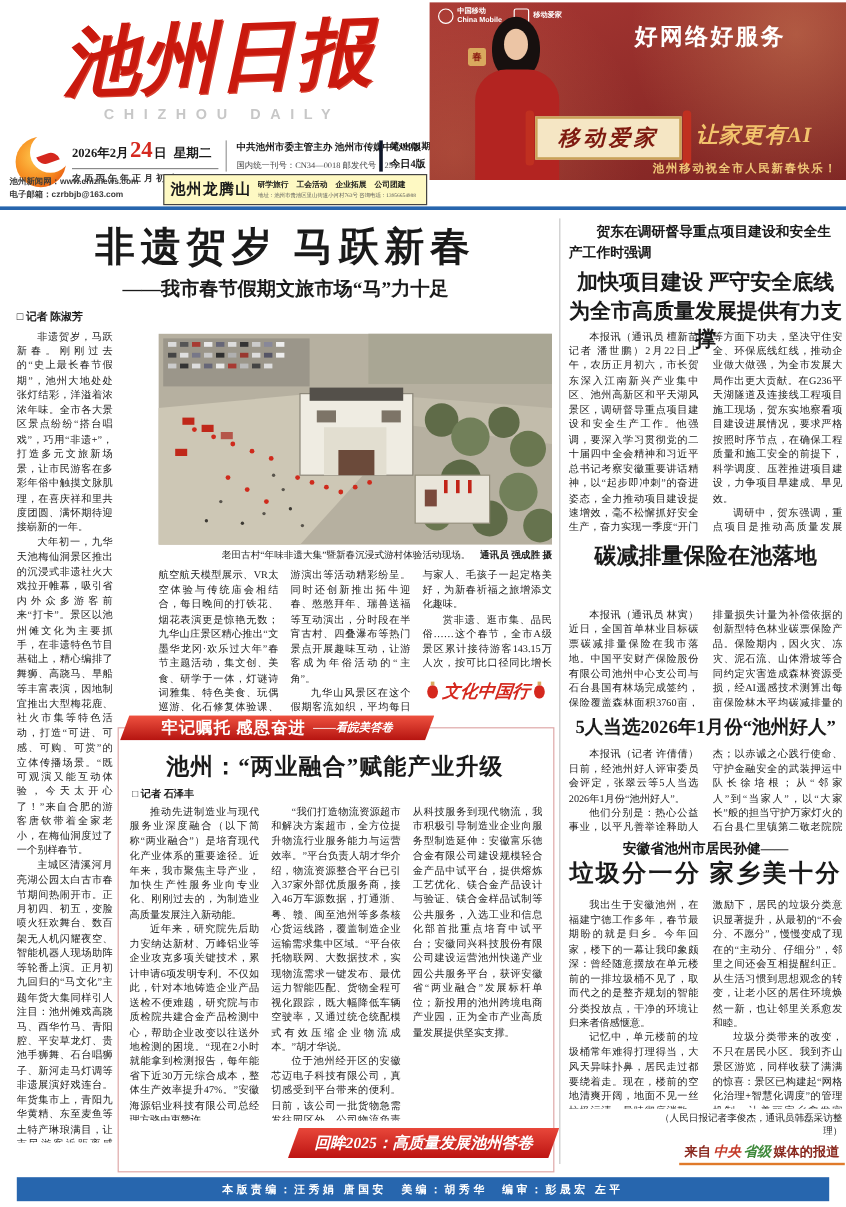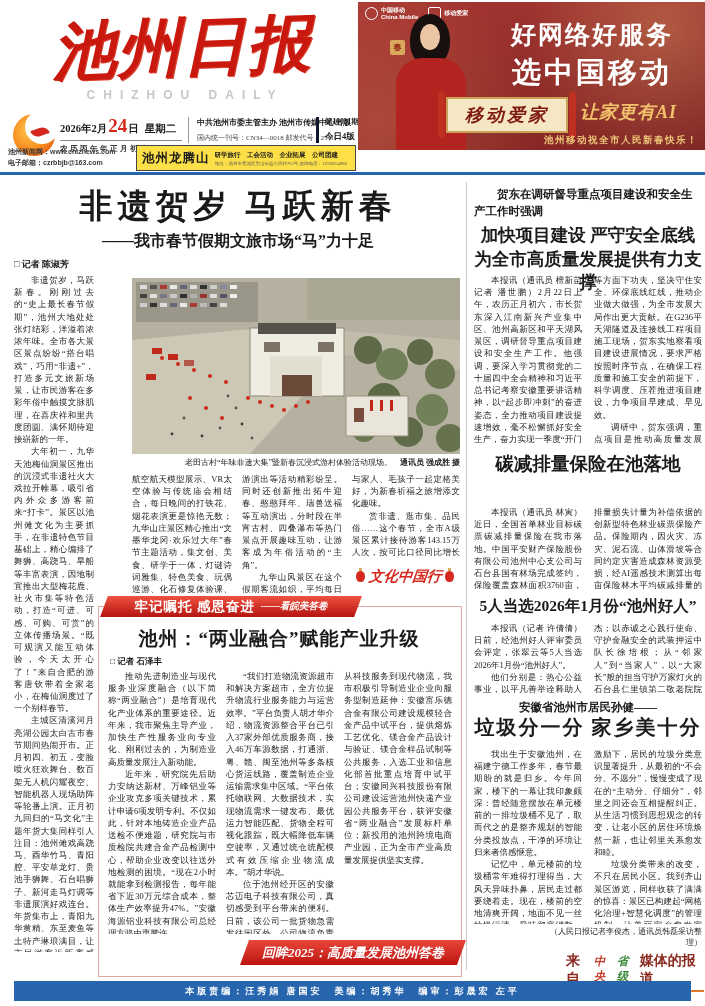--- a/index.html
+++ b/index.html
@@ -25,37 +25,37 @@
   .lunar{font-size:7.5px;letter-spacing:2.5px;border-top:1px solid #8a8a8a;margin-top:3px;padding-top:3px;font-weight:bold;color:#333;white-space:nowrap;}
   .pub-block{left:188px;top:117px;width:122px;border-left:1px solid #999;padding-left:8px;}
   .pub1{font-size:8px;font-weight:bold;white-space:nowrap;}
   .pub2{font-size:7px;color:#444;margin-top:5px;white-space:nowrap;}
   .issue-block{left:316px;top:117px;width:40px;border-left:3px solid #0f172a;padding-left:6px;}
   .issue1{font-size:7.5px;font-weight:bold;white-space:nowrap;}
   .issue2{font-size:8.5px;font-weight:bold;margin-top:4px;}
   .web-lines{left:8px;top:147px;width:126px;font-family:"Liberation Sans",sans-serif;
     font-size:7px;color:#3a3a3a;font-weight:bold;line-height:1.5;}
   .promo-box{left:136px;top:145px;width:218px;height:24px;border:1px solid #444;
-    display:flex;align-items:center;background:#fde047;}
+    display:flex;align-items:center;background:#fef9c3;}
   .promo-name{font-size:12.5px;font-weight:900;letter-spacing:1px;padding:0 5px;white-space:nowrap;}
   .promo-right{flex:1;overflow:hidden;}
   .promo-services{font-size:6.5px;font-weight:bold;white-space:nowrap;}
   .promo-address{font-size:5px;color:#555;white-space:nowrap;transform:scale(.9);transform-origin:left;}
   
   .ad{left:358px;top:2px;width:347px;height:148px;overflow:hidden;
     background:radial-gradient(circle at 88% 18%,rgba(255,205,130,.28),transparent 42%),
                radial-gradient(circle at 6% 85%,rgba(255,170,110,.22),transparent 45%),
                linear-gradient(160deg,#a83733,#8e2b28 60%,#7d2423);}
   .ad-logos{position:absolute;left:7px;top:5px;display:flex;gap:10px;align-items:center;color:#fff;}
   .ad-logo-item{display:flex;gap:3px;align-items:center;}
   .ad-logo-mark{width:11px;height:11px;border:1.3px solid #fff;border-radius:50%;}
   .ad-logo-mark2{width:11px;height:11px;border:1.3px solid #fff;border-radius:2px;}
   .ad-logo-text{font-family:"Liberation Sans",sans-serif;font-size:6px;line-height:1.1;font-weight:bold;}
   .ad-headline{position:absolute;left:128px;top:16px;width:212px;text-align:center;color:#fff;font-weight:900;}
-  .ad-h1{font-size:25px;letter-spacing:2px;}
+  .ad-h1{font-size:19px;letter-spacing:2px;}
   .ad-h2{font-size:29px;letter-spacing:3px;margin-top:2px;}
   .ad-seal{position:absolute;left:32px;top:38px;width:15px;height:15px;background:#d9a95e;
     color:#8c1d12;font-size:8px;font-weight:900;text-align:center;line-height:15px;border-radius:2px;}
   .person-hair{position:absolute;left:52px;top:12px;width:40px;height:52px;background:#17100f;border-radius:50% 50% 45% 45%;}
   .person-face{position:absolute;left:62px;top:22px;width:20px;height:26px;background:#ecc5a5;border-radius:50%;}
   .person-body{position:absolute;left:38px;top:56px;width:70px;height:92px;background:#b32421;border-radius:26px 26px 0 0;}
   .scroll{position:absolute;left:88px;top:95px;width:118px;height:32px;background:#f5e6c4;
     border:2px solid #c9a258;display:flex;align-items:center;justify-content:center;}
   .scroll::before,.scroll::after{content:"";position:absolute;top:-7px;width:7px;height:46px;
     background:#c03020;border-radius:3px;}
@@ -113,21 +113,21 @@
   .rc-hl{left:472px;top:596px;width:232px;text-align:center;font-size:15.5px;font-weight:900;white-space:nowrap;}
   .rccol1{left:474px;top:622px;width:108px;height:72px;}
   .rccol2{left:594px;top:622px;width:108px;height:72px;}
   .rd-kicker{left:474px;top:700px;width:228px;text-align:center;font-size:11.5px;font-weight:bold;}
   .rd-hl{left:474px;top:714px;width:228px;text-align:center;font-size:20px;font-weight:900;letter-spacing:2px;white-space:nowrap;}
   .rdcol1{left:474px;top:748px;width:108px;height:176px;}
   .rdcol2{left:594px;top:748px;width:108px;height:176px;}
   .rd-credit{left:548px;top:926px;width:154px;font-size:8px;text-align:right;color:#222;line-height:1.4;}
   .badge{left:566px;top:952px;width:138px;display:flex;align-items:baseline;gap:2px;justify-content:center;
     border-bottom:2px solid #e07a2a;padding-bottom:2px;}
-  .badge .pre,.badge .suf{font-size:14px;font-weight:bold;color:#8a2a20;}
+  .badge .pre,.badge .suf{font-size:11px;font-weight:bold;color:#8a2a20;}
   .badge .t1{font-size:11.5px;font-weight:900;font-style:italic;color:#c43a28;}
   .badge .t2{font-size:11.5px;font-weight:900;font-style:italic;color:#3f8a3c;}
   
   .footer-bar{left:14px;top:981px;width:677px;height:20px;background:#2766ae;color:#fff;
     font-size:9px;font-weight:bold;letter-spacing:3px;text-align:center;line-height:20px;}
 </style>
 </head>
 <body>
 
 <div id="page">
@@ -178,21 +178,20 @@
         <span class="ad-logo-mark2"></span>
         <span class="ad-logo-text">移动爱家</span>
       </div>
     </div>
     <div class="ad-seal">春</div>
     <div class="person-hair"></div>
     <div class="person-face"></div>
     <div class="person-body"></div>
     <div class="ad-headline">
       <div class="ad-h1">好网络好服务</div>
-      <div class="ad-h2">选中国移动</div>
     </div>
     <div class="scroll">
       <span class="scroll-text">移动爱家</span>
     </div>
     <div class="ad-slogan">让家更有AI</div>
     <div class="ad-greeting">池州移动祝全市人民新春快乐！</div>
   </div>
 
   <div class="abs blue-rule"></div>
   <div class="abs vdivider"></div>

